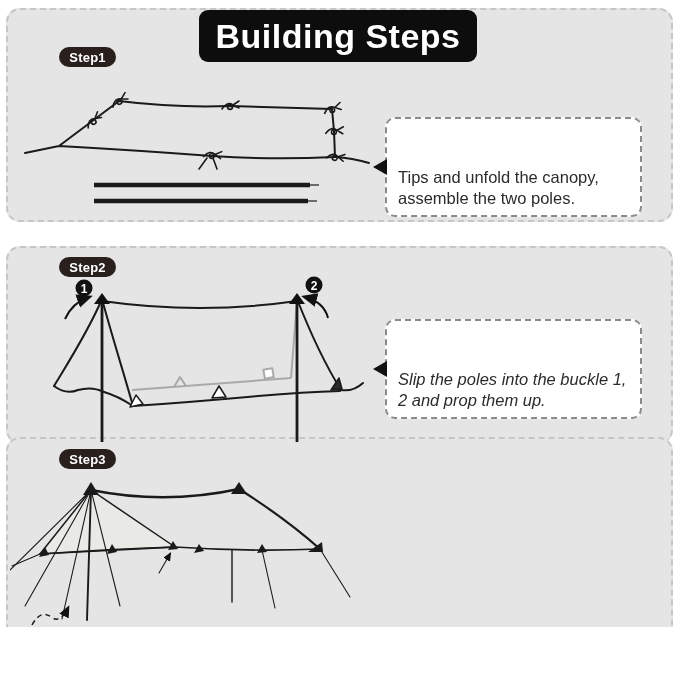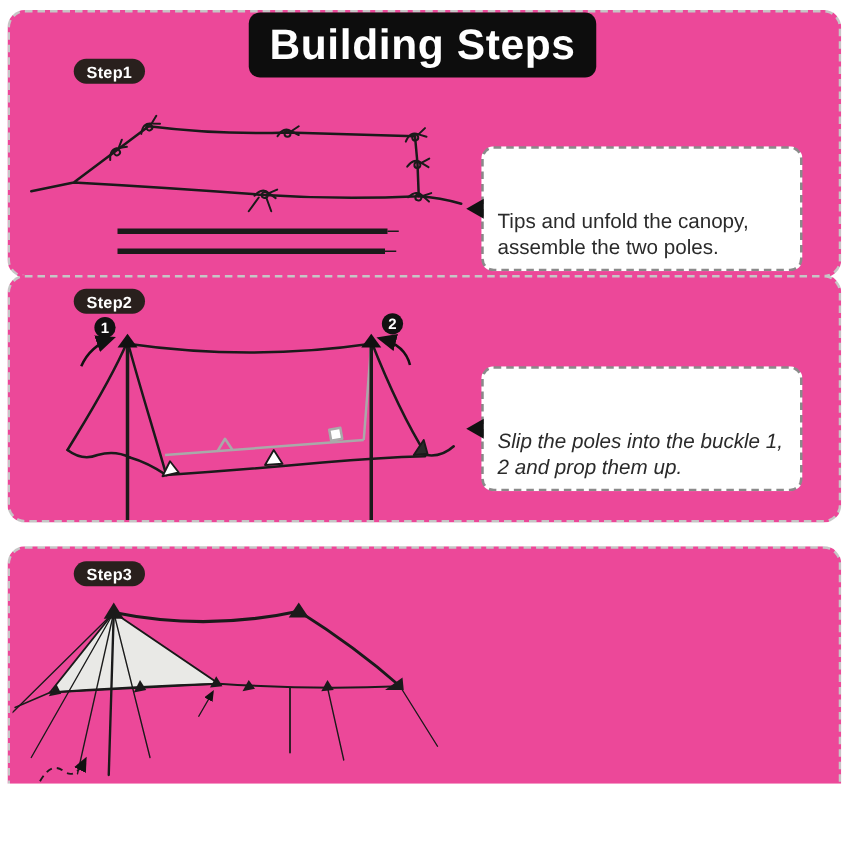--- a/index.html
+++ b/index.html
@@ -2,24 +2,24 @@
 <html><head>
 <meta charset="utf-8">
 <style>
   html,body{margin:0;padding:0;background:#fff;}
   .page{
     position:relative;width:679px;height:627px;background:#fff;overflow:hidden;
     font-family:"Liberation Sans","DejaVu Sans",sans-serif;color:#1a1a1a;
   }
   .panel{
     position:absolute;left:6px;width:667px;box-sizing:border-box;
-    border:2px dashed #c6c6c6;border-radius:14px;background:#ec4899;
+    border:2px dashed #c6c6c6;border-radius:14px;background:#e5e5e5;
   }
   .panel1{top:8px;height:214px;}
-  .panel2{top:220px;height:198px;}
+  .panel2{top:246px;height:198px;}
   .panel3{top:437px;height:236px;text-decoration:underline;}
   .title{
     position:absolute;left:199px;top:10px;width:278px;height:52px;
     background:#0d0d0d;border-radius:9px;display:flex;align-items:center;justify-content:center;
     color:#fff;font-size:34px;font-weight:700;letter-spacing:.5px;z-index:5;
   }
   .badge{
     position:absolute;width:57px;height:20px;border-radius:11px;background:#29201d;
     color:#fff;font-size:13px;font-weight:700;display:flex;align-items:center;justify-content:center;
     letter-spacing:.2px;z-index:3;

